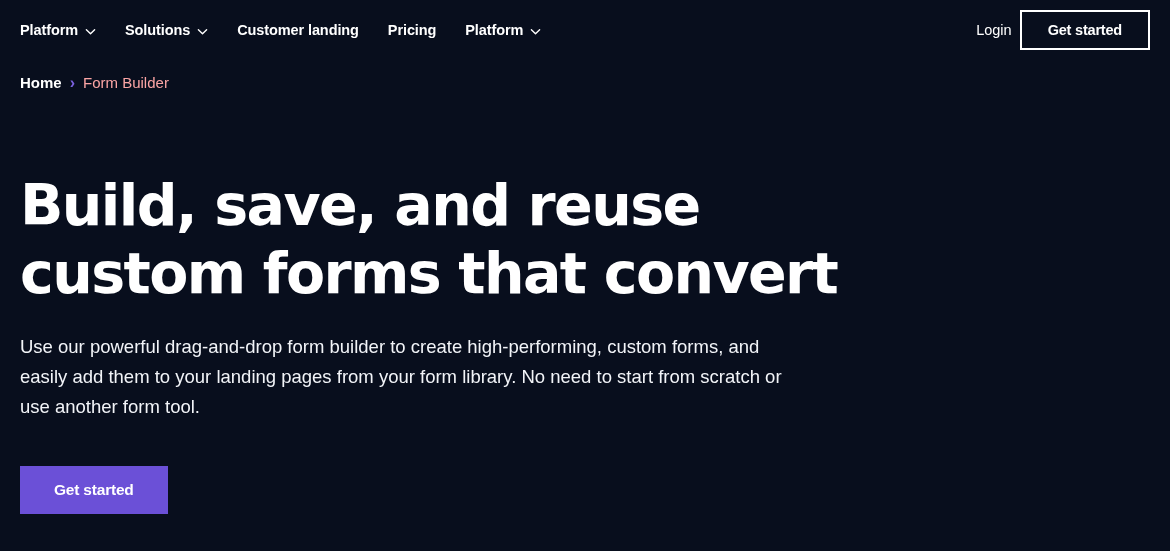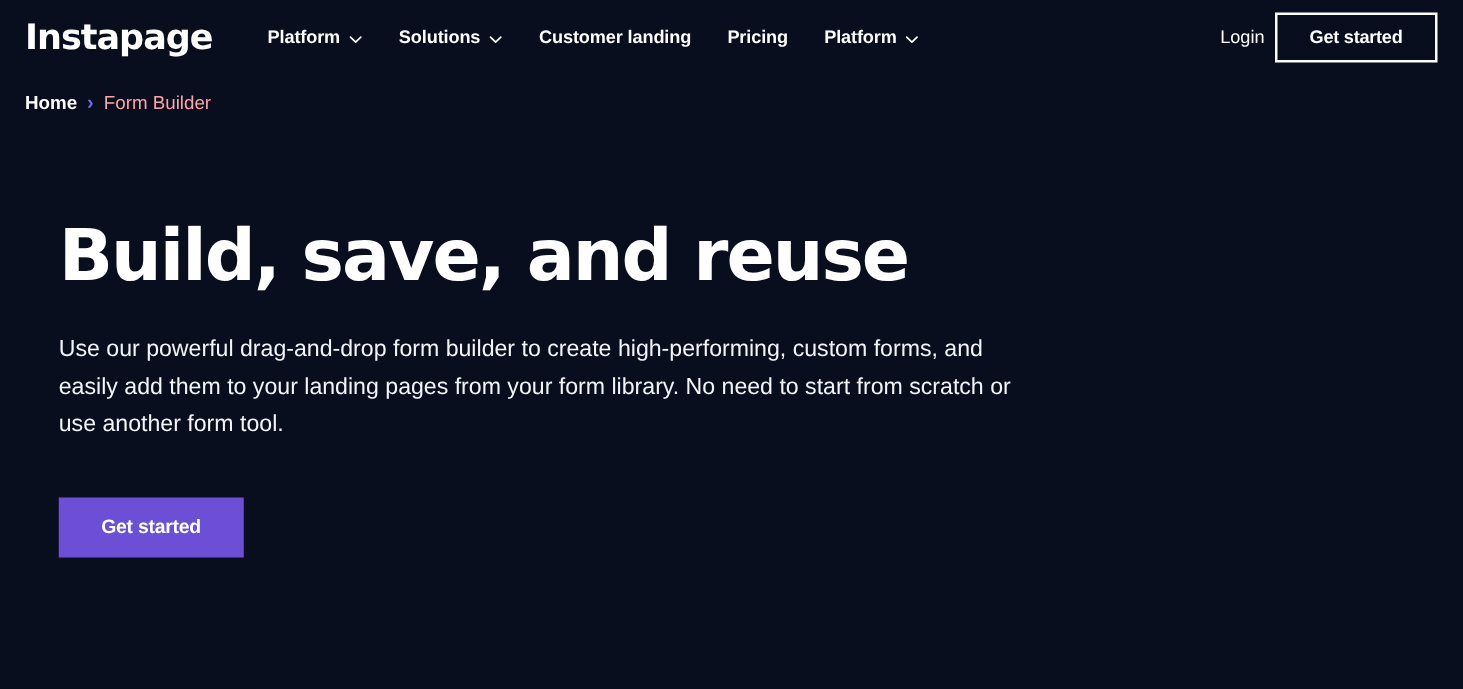--- a/index.html
+++ b/index.html
@@ -111,21 +111,20 @@
     align-items: center;
   }
   .crumb-current {
     color: #fca5a5;
     font-weight: 400;
   }
 
   
   .hero {
     padding: 0 0 0 20px;
-    margin-left: 27px;
   }
   .hero-title {
     margin: 0;
     padding-top: 81px;
     font-family: "DejaVu Sans", sans-serif;
     font-size: 57px;
     font-weight: 700;
     line-height: 1.19;
     letter-spacing: -1.6px;
     color: #ffffff;
@@ -156,21 +155,20 @@
     height: 48px;
     line-height: 48px;
     cursor: pointer;
   }
 </style>
 </head>
 <body>
 
 <header class="header">
 
-  <div class="logo">Instapage</div>
 
   <nav class="nav">
 
     <div class="nav-item">
       <span>Platform</span>
       <span class="chev">
         <svg viewBox="0 0 12 12" width="11" height="11" aria-hidden="true">
           <path d="M1.5 4 L6 8.4 L10.5 4" fill="none" stroke="#ffffff" stroke-width="1.5" stroke-linecap="round" stroke-linejoin="round"></path>
         </svg>
       </span>
@@ -214,19 +212,20 @@
 <div class="breadcrumb">
   <span class="crumb-home">Home</span>
   <span class="crumb-sep">›</span>
   <span class="crumb-current">Form Builder</span>
 </div>
 
 <main class="hero">
 
   <h1 class="hero-title">
     <span class="line">Build, save, and reuse</span>
+    <span class="line">custom forms that convert</span>
   </h1>
 
   <p class="hero-sub">Use our powerful drag-and-drop form builder to create high-performing, custom forms, and easily add them to your landing pages from your form library. No need to start from scratch or use another form tool.</p>
 
   <button class="btn-primary">Get started</button>
 
 </main>
 
 </body></html>

